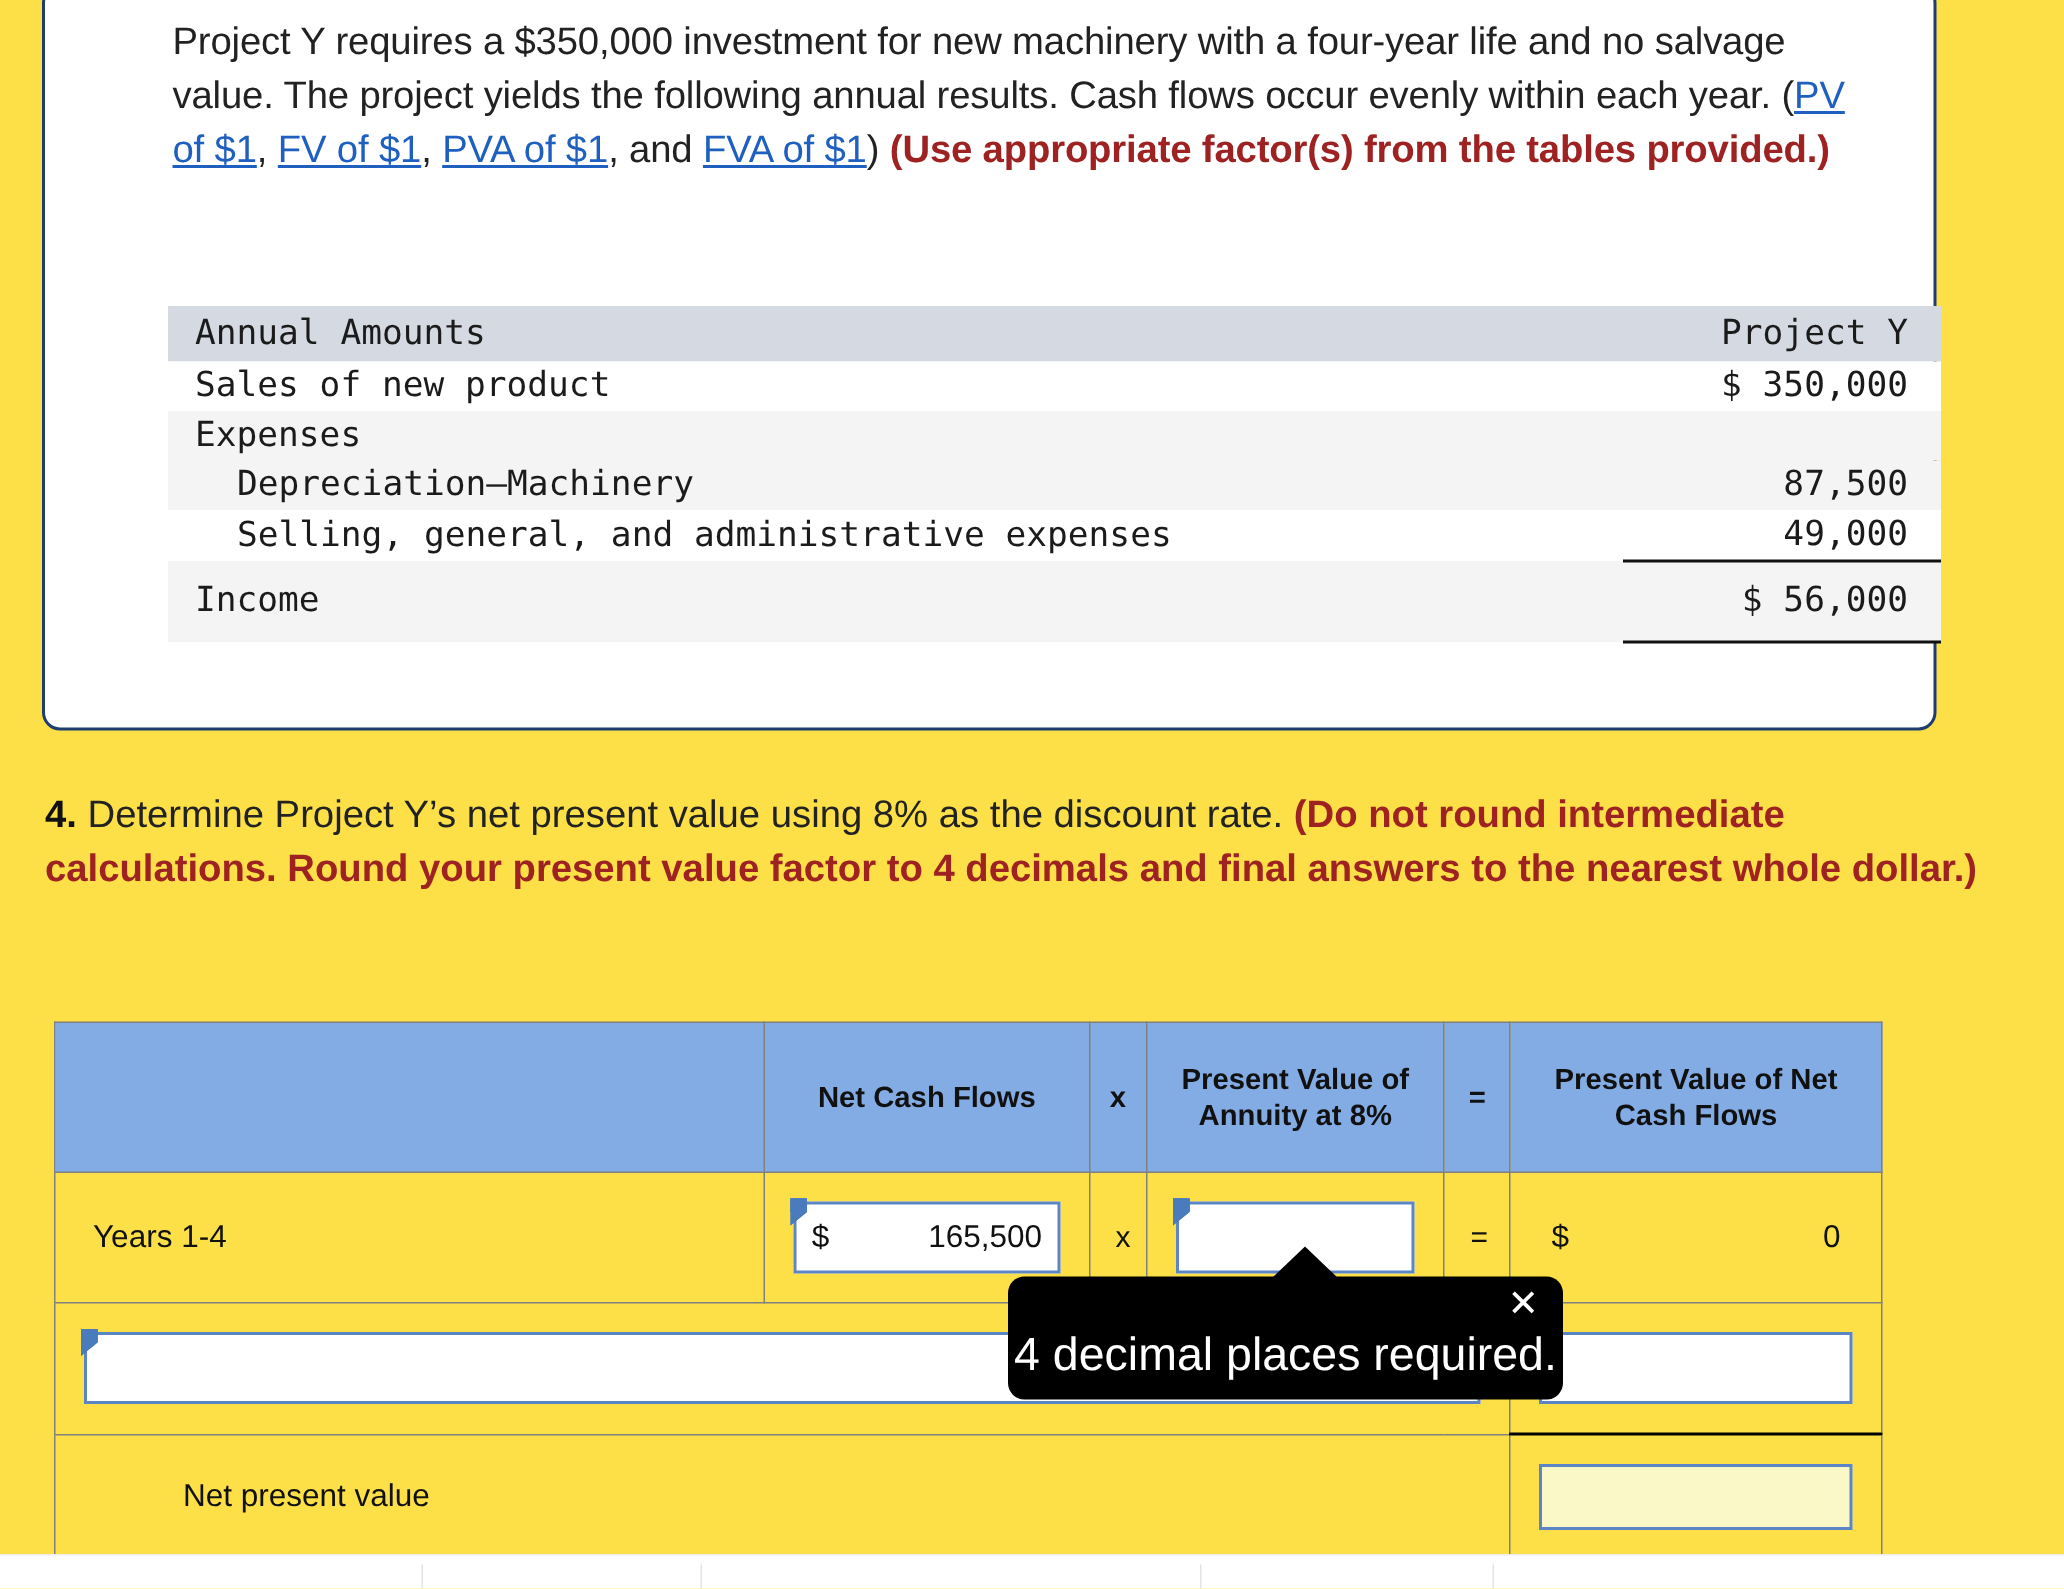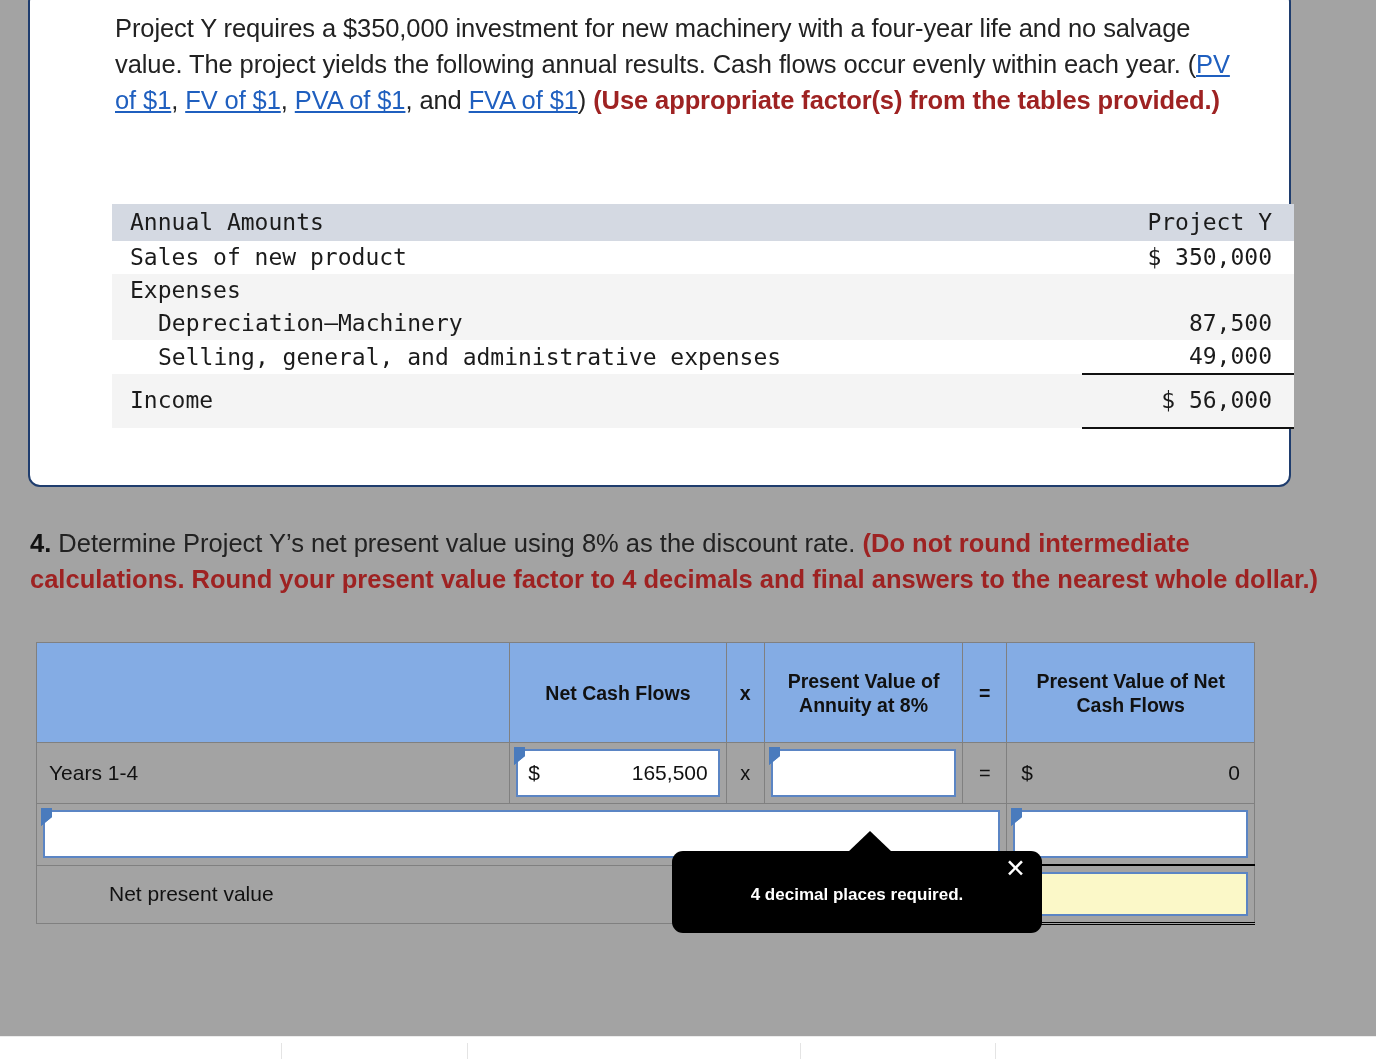--- a/index.html
+++ b/index.html
@@ -8,21 +8,21 @@
     width: 1376px; height: 1059px;
     background: #ffffff;
     font-family: "Liberation Sans", sans-serif;
     overflow: hidden;
   }
 
   #page {
     position: relative;
     width: 1376px;
     height: 1059px;
-    background: #a3a3a3;
+    background: #fde047;
   }
 
   
   .problem-box {
     position: absolute;
     left: 28px;
     top: -10px;
     width: 1263px;
     height: 497px;
     border: 2px solid #1f3d6e;
@@ -97,28 +97,28 @@
     line-height: 36px;
     color: #222222;
   }
   .q4 .num { font-weight: bold; color: #111; }
   .q4 .bold-red { color: #9e2222; font-weight: bold; text-align: center; }
 
   
   .npv {
     position: absolute;
     left: 36px;
-    top: 642px;
+    top: 681px;
     width: 1219px;
     border-collapse: collapse;
     table-layout: fixed;
   }
   .npv td, .npv th {
     border: 1px solid #808080;
-    padding: 4px;
+    padding: 17px;
     vertical-align: middle;
   }
   .npv .bluehdr {
     background: #84ace4;
     color: #111111;
     font-weight: bold;
     font-size: 19.5px;
     line-height: 24px;
     text-align: center;
     height: 100px;
@@ -232,23 +232,22 @@
     line-height: 25px;
     color: #ffffff;
     cursor: pointer;
     font-family: "DejaVu Sans", sans-serif;
   }
   .tooltip .tip-msg {
     position: absolute;
     left: 0; right: 0;
     top: 34px;
     text-align: center;
-    font-size: 17px;
+    font-size: 31px;
     color: #ffffff;
-    font-weight: bold;
   }
 
   
   .footer-strip {
     position: absolute;
     left: 0;
     top: 1036px;
     width: 1376px;
     height: 23px;
     background: #ffffff;

